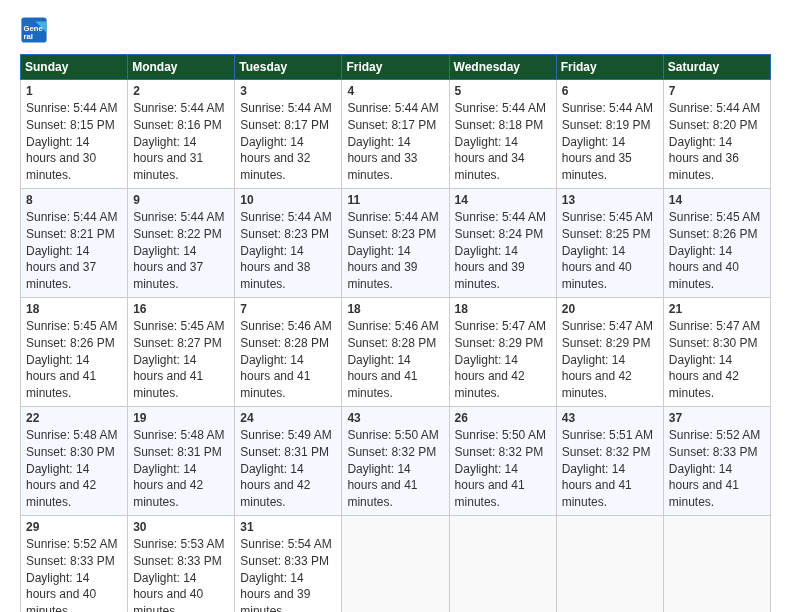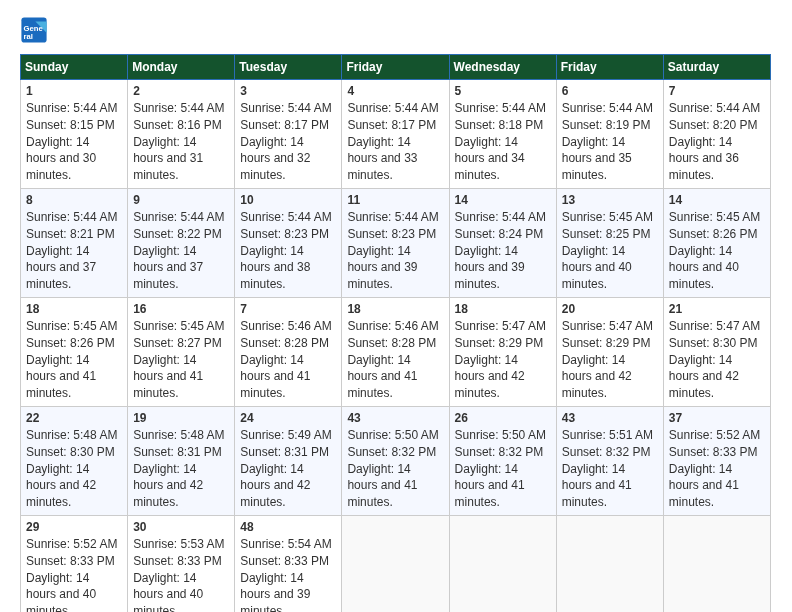--- a/index.html
+++ b/index.html
@@ -252,21 +252,21 @@
         <tr>
           <td>
           <span class="day-num">29</span>
           <span class="day-info">Sunrise: 5:52 AM<br>Sunset: 8:33 PM<br>Daylight: 14 hours and 40 minutes.</span>
         </td>
           <td>
           <span class="day-num">30</span>
           <span class="day-info">Sunrise: 5:53 AM<br>Sunset: 8:33 PM<br>Daylight: 14 hours and 40 minutes.</span>
         </td>
           <td>
-          <span class="day-num">48</span>
+          <span class="day-num">31</span>
           <span class="day-info">Sunrise: 5:54 AM<br>Sunset: 8:33 PM<br>Daylight: 14 hours and 39 minutes.</span>
         </td>
           <td class="empty-cell"></td>
           <td class="empty-cell"></td>
           <td class="empty-cell"></td>
           <td class="empty-cell"></td>
         </tr>
       </tbody>
   </table>
 </div>

